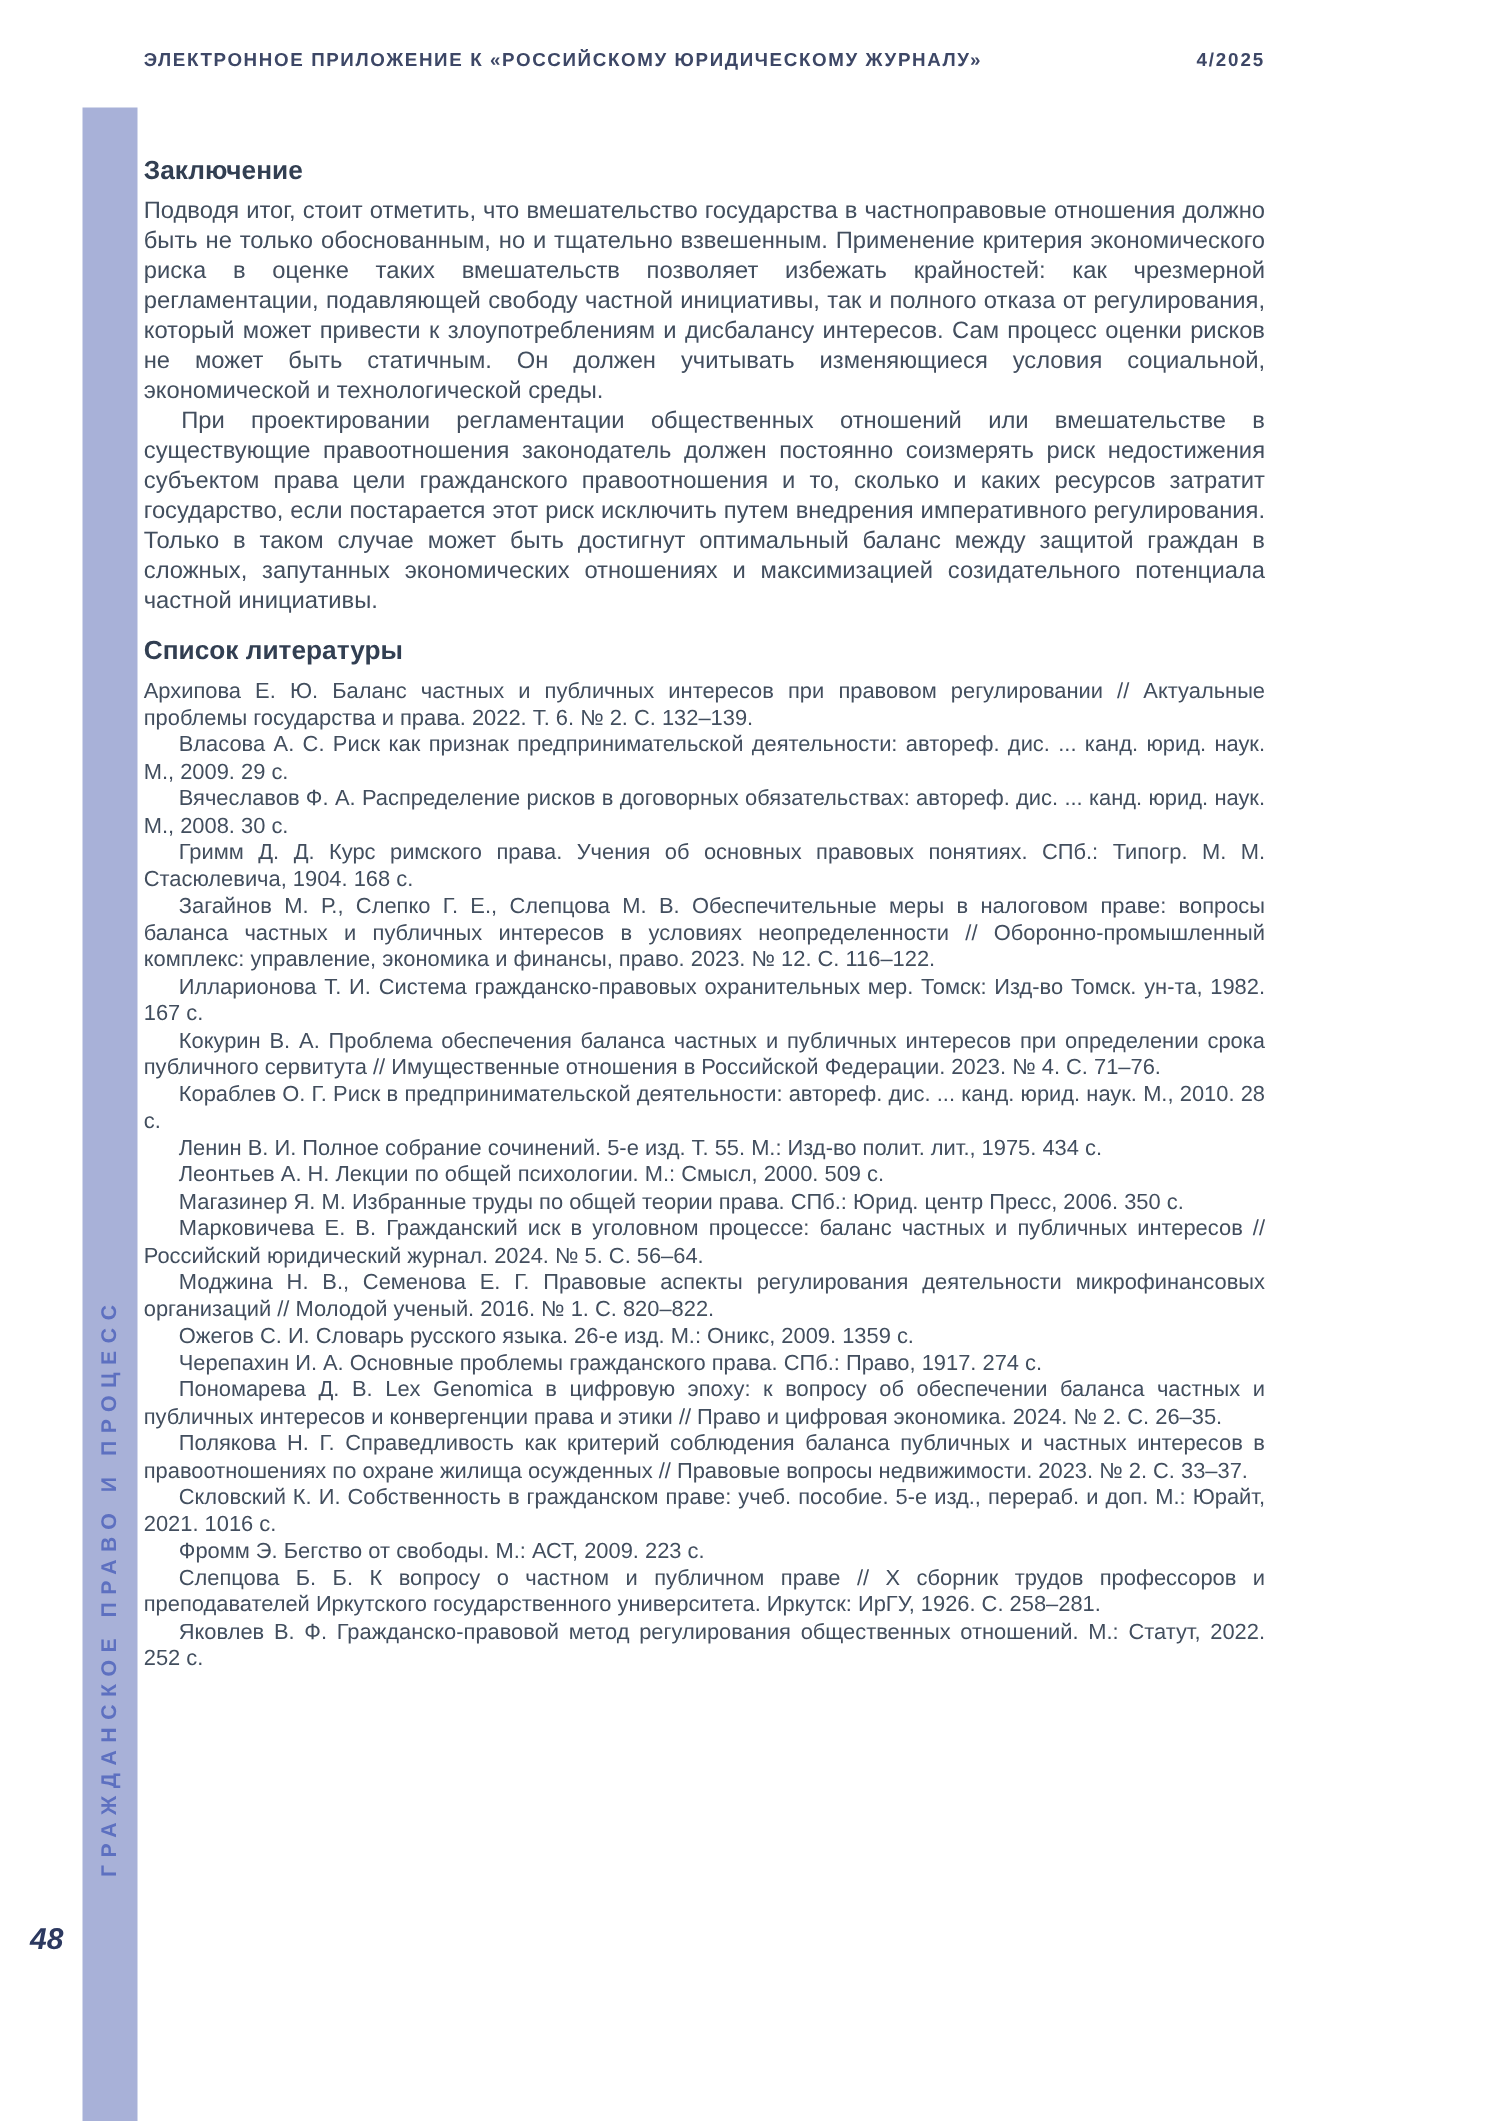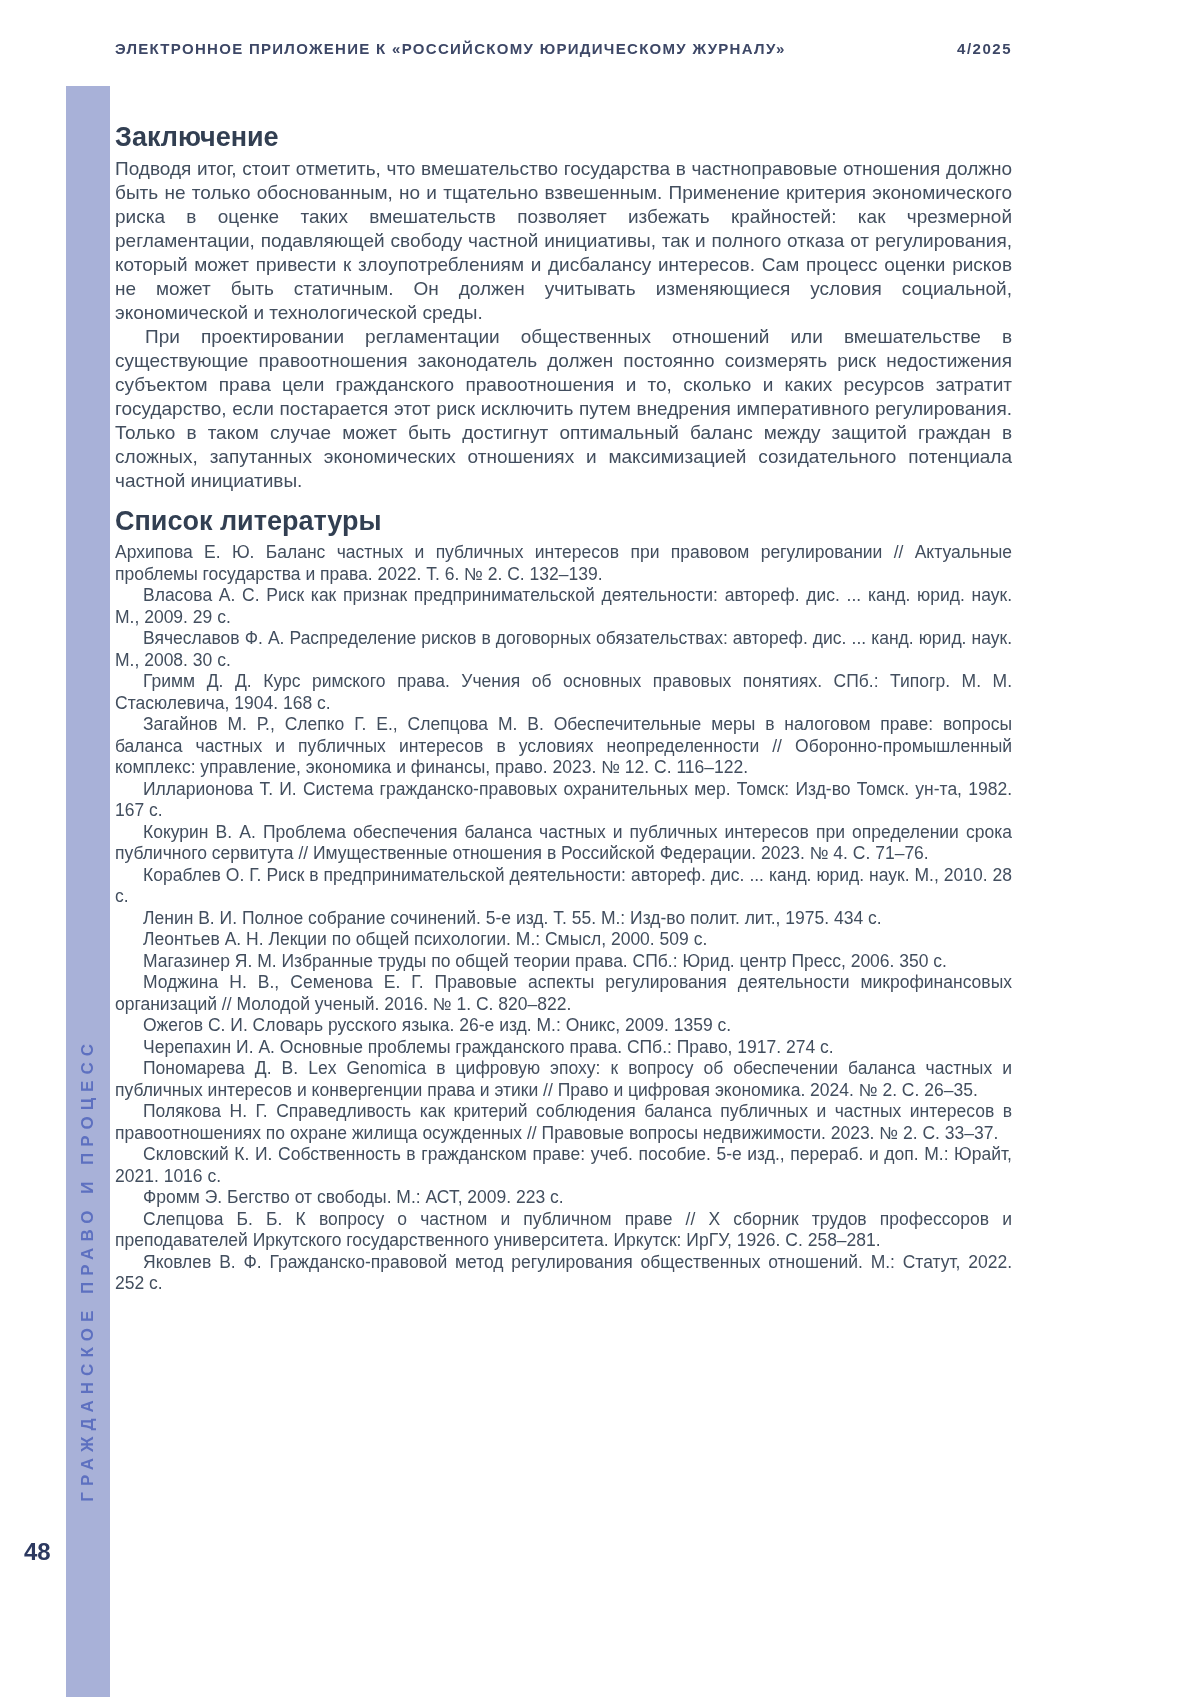--- a/index.html
+++ b/index.html
@@ -30,30 +30,30 @@
   .side-label {
     position: absolute; bottom: 195px; left: 50%; margin-left: -11px;
     width: 22px;
     writing-mode: vertical-rl; transform: rotate(180deg);
     font-size: 17px; font-weight: bold; letter-spacing: 6px;
     color: #5d70c0; white-space: nowrap;
     line-height: 22px;
   }
   .page-number {
     position: absolute; left: 24px; top: 1538px;
-    font-size: 24px; font-weight: bold; color: #2c3960;
+    font-size: 24px; font-weight: bold; color: #2c3960; font-style: italic;
   }
 
   
   .main {
     position: absolute; left: 115px; top: 124px; width: 897px;
     font-size: 19px; line-height: 24px; text-align: justify;
   }
   h2 {
-    font-size: 27px; line-height: 26px; font-weight: bold;
+    font-size: 21px; line-height: 26px; font-weight: bold;
     color: #323f52; text-align: left;
   }
   .h-conclusion { margin-bottom: 7px; }
   .h-bibliography { margin-top: 15px; margin-bottom: 8px; }
 
   .para { text-indent: 30px; }
   .para.first { text-indent: 0; }
 
   .bib { font-size: 17.5px; line-height: 21.5px; }
   .bib-entry { text-indent: 28px; }
@@ -89,20 +89,21 @@
         <p class="bib-entry"><span class="bib-authors">Власова А. С.</span><span> Риск как признак предпринимательской деятельности: автореф. дис. ... канд. юрид. наук. М., 2009. 29 с.</span></p>
         <p class="bib-entry"><span class="bib-authors">Вячеславов Ф. А.</span><span> Распределение рисков в договорных обязательствах: автореф. дис. ... канд. юрид. наук. М., 2008. 30 с.</span></p>
         <p class="bib-entry"><span class="bib-authors">Гримм Д. Д.</span><span> Курс римского права. Учения об основных правовых понятиях. СПб.: Типогр. М. М. Стасюлевича, 1904. 168 с.</span></p>
         <p class="bib-entry"><span class="bib-authors">Загайнов М. Р., Слепко Г. Е., Слепцова М. В.</span><span> Обеспечительные меры в налоговом праве: вопросы баланса частных и публичных интересов в условиях неопределенности // Оборонно-промышленный комплекс: управление, экономика и финансы, право. 2023. № 12. С. 116–122.</span></p>
         <p class="bib-entry"><span class="bib-authors">Илларионова Т. И.</span><span> Система гражданско-правовых охранительных мер. Томск: Изд-во Томск. ун-та, 1982. 167 с.</span></p>
         <p class="bib-entry"><span class="bib-authors">Кокурин В. А.</span><span> Проблема обеспечения баланса частных и публичных интересов при определении срока публичного сервитута // Имущественные отношения в Российской Федерации. 2023. № 4. С. 71–76.</span></p>
         <p class="bib-entry"><span class="bib-authors">Кораблев О. Г.</span><span> Риск в предпринимательской деятельности: автореф. дис. ... канд. юрид. наук. М., 2010. 28 с.</span></p>
         <p class="bib-entry"><span class="bib-authors">Ленин В. И.</span><span> Полное собрание сочинений. 5-е изд. Т. 55. М.: Изд-во полит. лит., 1975. 434 с.</span></p>
         <p class="bib-entry"><span class="bib-authors">Леонтьев А. Н.</span><span> Лекции по общей психологии. М.: Смысл, 2000. 509 с.</span></p>
         <p class="bib-entry"><span class="bib-authors">Магазинер Я. М.</span><span> Избранные труды по общей теории права. СПб.: Юрид. центр Пресс, 2006. 350 с.</span></p>
+        <p class="bib-entry"><span class="bib-authors">Марковичева Е. В.</span><span> Гражданский иск в уголовном процессе: баланс частных и публичных интересов // Российский юридический журнал. 2024. № 5. С. 56–64.</span></p>
         <p class="bib-entry"><span class="bib-authors">Моджина Н. В., Семенова Е. Г.</span><span> Правовые аспекты регулирования деятельности микрофинансовых организаций // Молодой ученый. 2016. № 1. С. 820–822.</span></p>
         <p class="bib-entry"><span class="bib-authors">Ожегов С. И.</span><span> Словарь русского языка. 26-е изд. М.: Оникс, 2009. 1359 с.</span></p>
         <p class="bib-entry"><span class="bib-authors">Черепахин И. А.</span><span> Основные проблемы гражданского права. СПб.: Право, 1917. 274 с.</span></p>
         <p class="bib-entry"><span class="bib-authors">Пономарева Д. В.</span><span> Lex Genomica в цифровую эпоху: к вопросу об обеспечении баланса частных и публичных интересов и конвергенции права и этики // Право и цифровая экономика. 2024. № 2. С. 26–35.</span></p>
         <p class="bib-entry"><span class="bib-authors">Полякова Н. Г.</span><span> Справедливость как критерий соблюдения баланса публичных и частных интересов в правоотношениях по охране жилища осужденных // Правовые вопросы недвижимости. 2023. № 2. С. 33–37.</span></p>
         <p class="bib-entry"><span class="bib-authors">Скловский К. И.</span><span> Собственность в гражданском праве: учеб. пособие. 5-е изд., перераб. и доп. М.: Юрайт, 2021. 1016 с.</span></p>
         <p class="bib-entry"><span class="bib-authors">Фромм Э.</span><span> Бегство от свободы. М.: АСТ, 2009. 223 с.</span></p>
         <p class="bib-entry"><span class="bib-authors">Слепцова Б. Б.</span><span> К вопросу о частном и публичном праве // X сборник трудов профессоров и преподавателей Иркутского государственного университета. Иркутск: ИрГУ, 1926. С. 258–281.</span></p>
         <p class="bib-entry"><span class="bib-authors">Яковлев В. Ф.</span><span> Гражданско-правовой метод регулирования общественных отношений. М.: Статут, 2022. 252 с.</span></p>
       </div>

